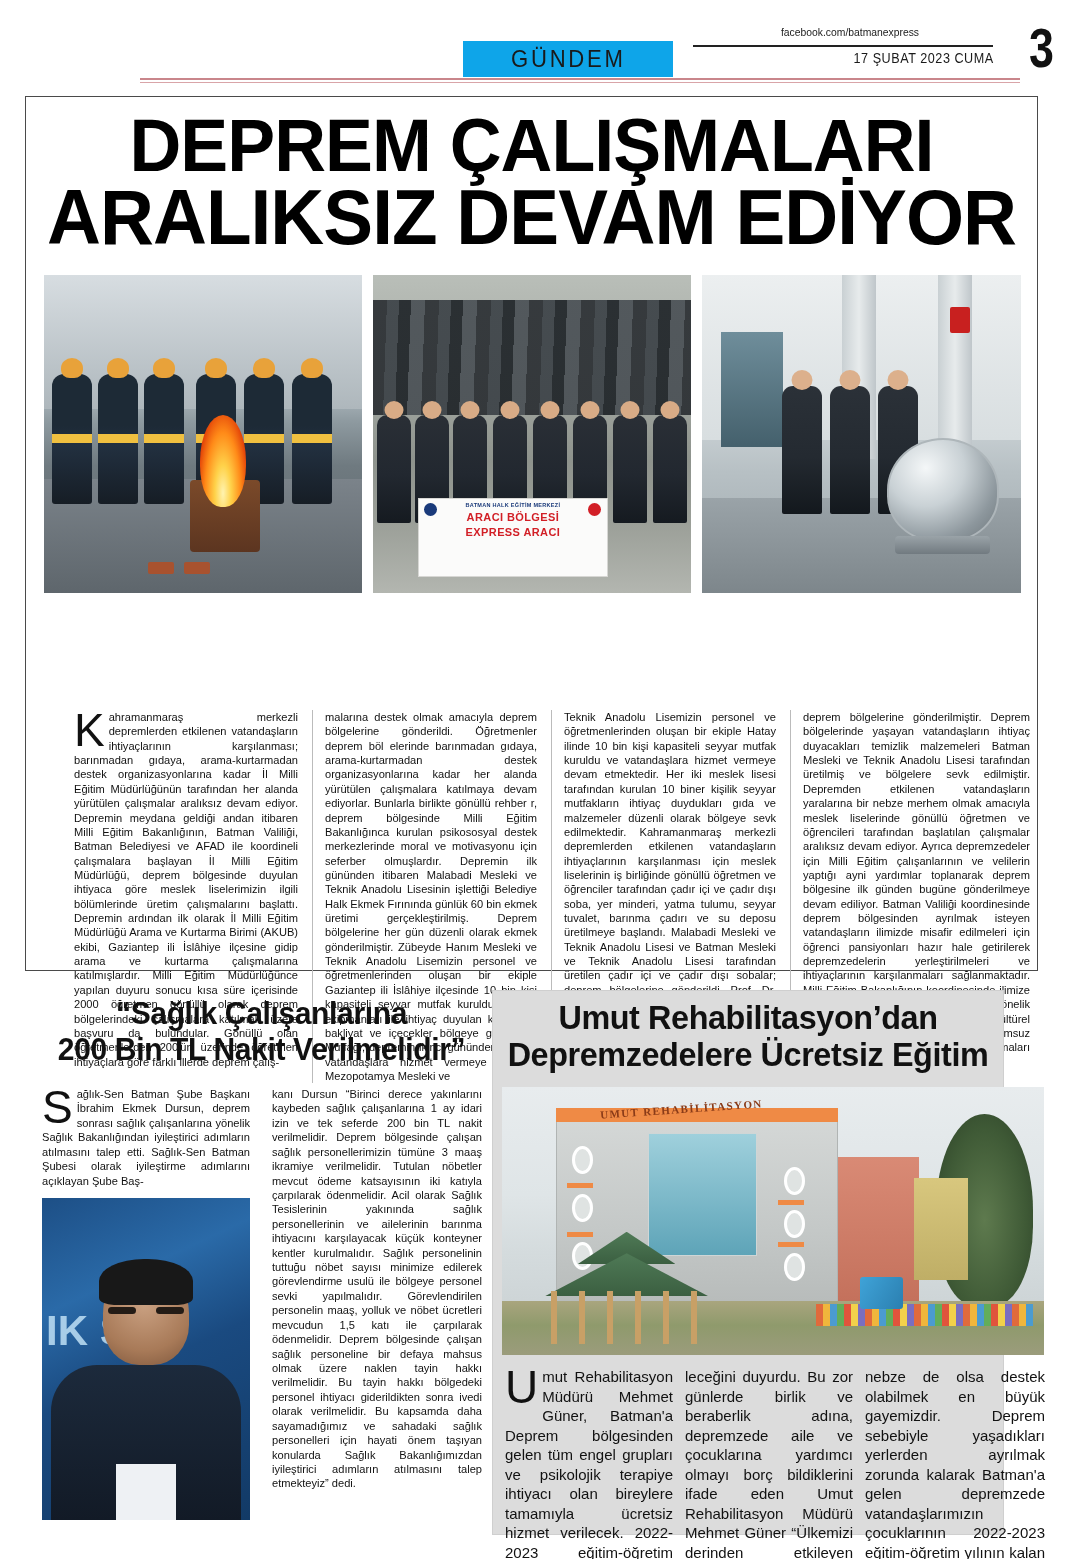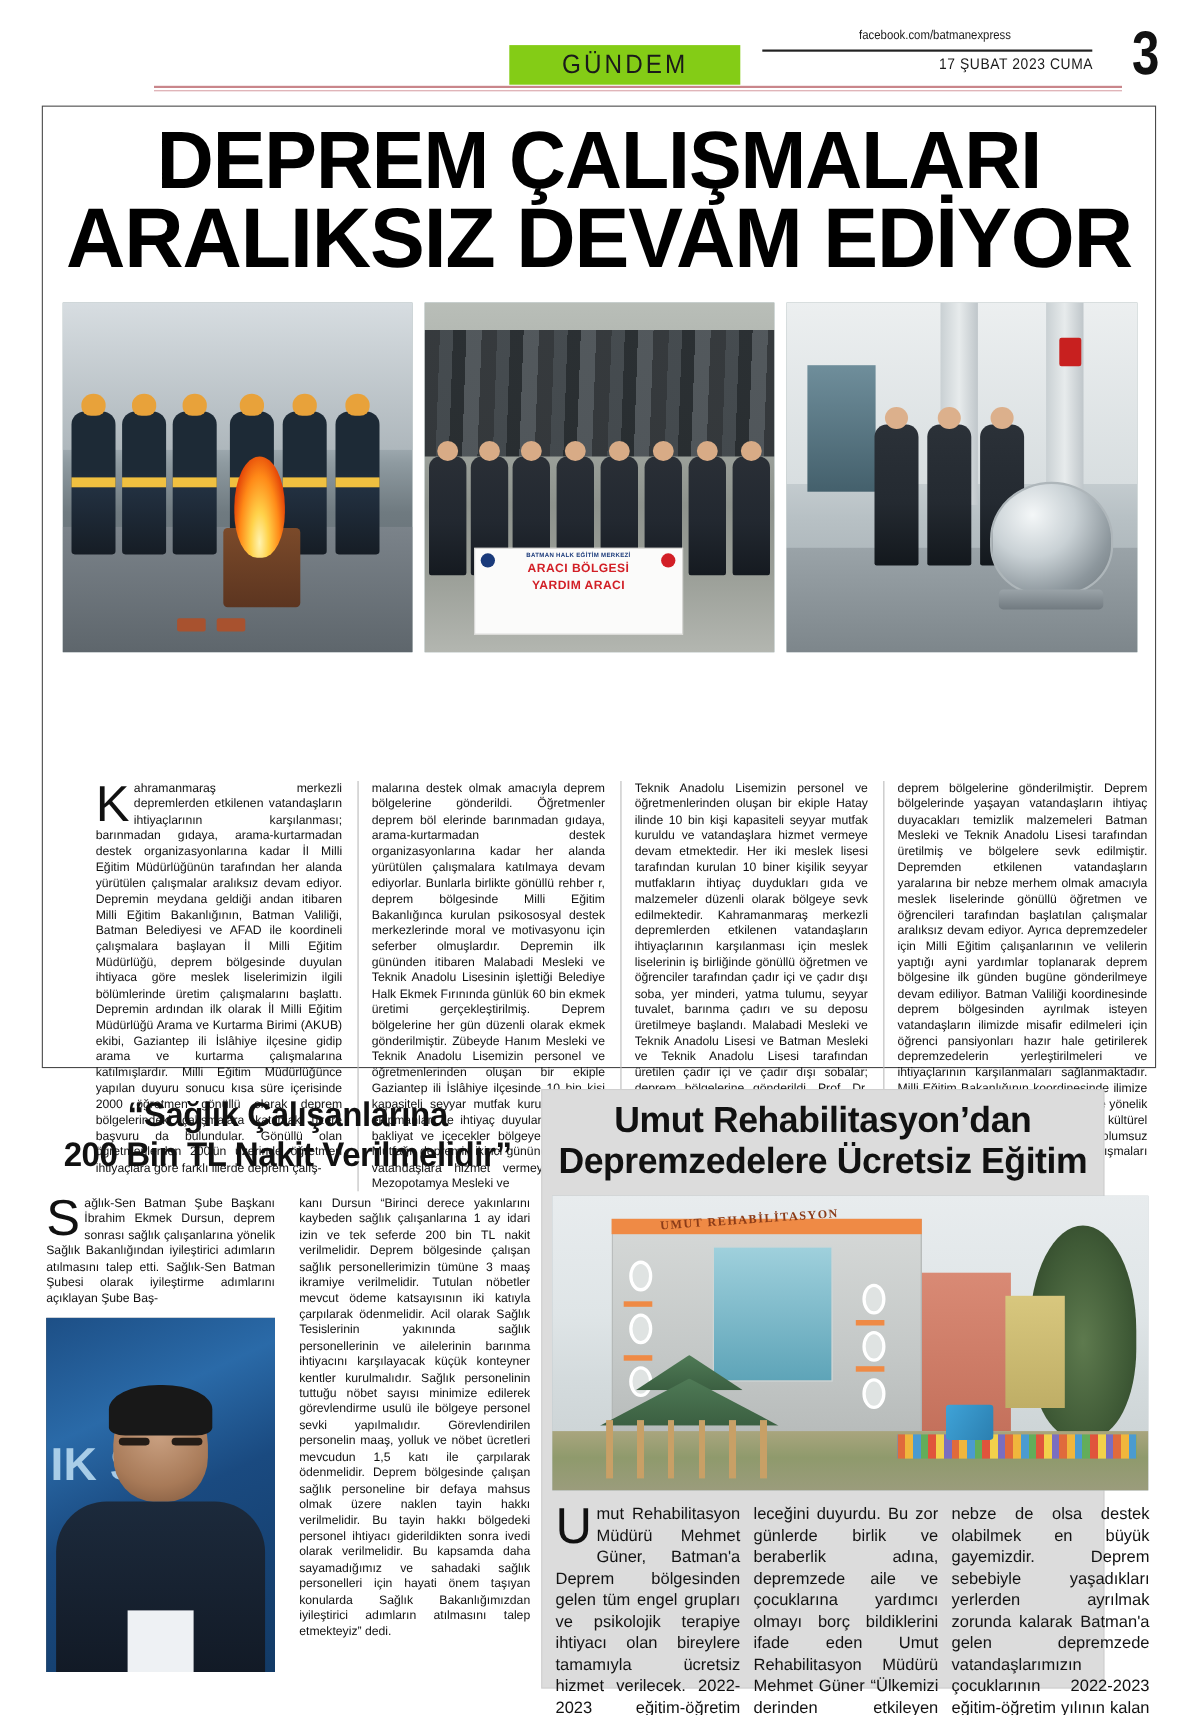--- a/index.html
+++ b/index.html
@@ -41,21 +41,21 @@
     font-size: 30px;
     letter-spacing: -0.5px;
     transform: scaleX(0.93);
     white-space: nowrap;
     font-style: italic;
   }
   .section-tab {
     position: absolute;
     left: 463px; top: 41px;
     width: 210px; height: 36px;
-    background: #84cc16;
+    background: #0ea5e9;
     display: flex;
     align-items: center;
     justify-content: center;
   }
   .section-tab span {
     font-size: 24px;
     letter-spacing: 3px;
     color: #1a1a1a;
     font-family: "Liberation Sans Narrow", "Liberation Sans", sans-serif;
     transform: scaleX(0.92);
@@ -106,21 +106,21 @@
   .rule-red-2 {
     position: absolute;
     left: 140px; top: 82px;
     width: 880px; height: 1px;
     background: #d9a4a8;
   }
 
   
   .main-box {
     position: absolute;
-    left: 38px; top: 96px;
+    left: 25px; top: 96px;
     width: 1013px; height: 875px;
     border: 1.5px solid #4a4a4a;
     background: #fff;
   }
   .headline {
     text-align: center;
     padding-top: 14px;
     font-family: "Liberation Sans Narrow", "Liberation Sans", sans-serif;
     font-weight: bold;
     font-size: 76px;
@@ -420,21 +420,21 @@
         <div class="p2-person" style="left:120px;"></div>
         <div class="p2-person" style="left:160px;"></div>
         <div class="p2-person" style="left:200px;"></div>
         <div class="p2-person" style="left:240px;"></div>
         <div class="p2-person" style="left:280px;"></div>
         <div class="p2-banner">
           <div class="p2-bn-logo"></div>
           <div class="p2-bn-crescent"></div>
           <div class="p2-bn-head">BATMAN HALK EĞİTİM MERKEZİ</div>
           <div class="p2-bn-red">ARACI BÖLGESİ</div>
-          <div class="p2-bn-red">YARDIM ARACI</div>
+          <div class="p2-bn-red">EXPRESS ARACI</div>
         </div>
       </div>
 
       <div class="photo photo-3">
         <div class="p3-bg"></div>
         <div class="p3-wall"></div>
         <div class="p3-pillar" style="left:140px;"></div>
         <div class="p3-pillar" style="left:236px;"></div>
         <div class="p3-door"></div>
         <div class="p3-fire"></div>

